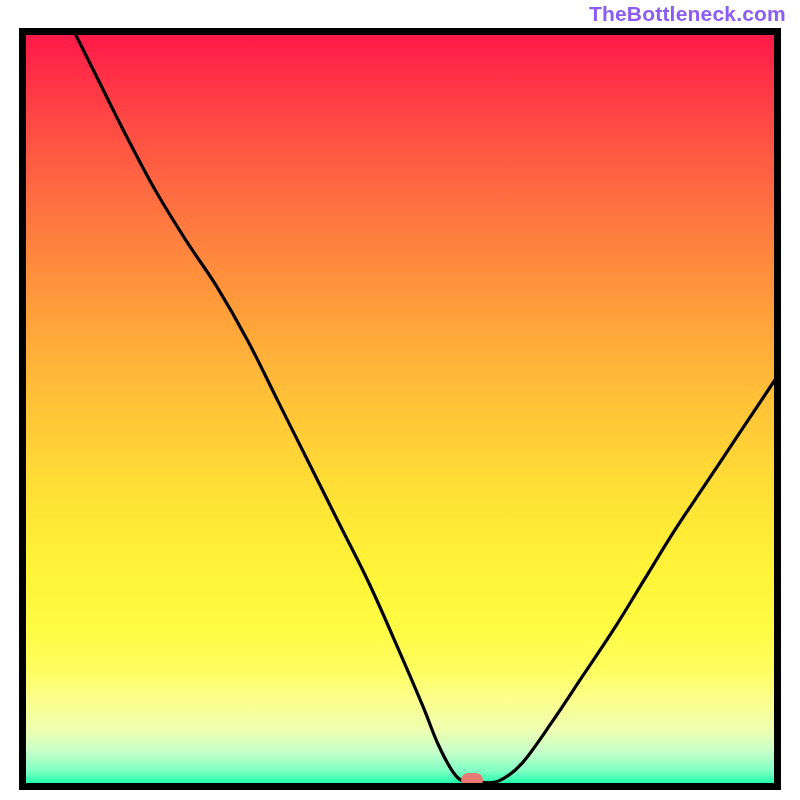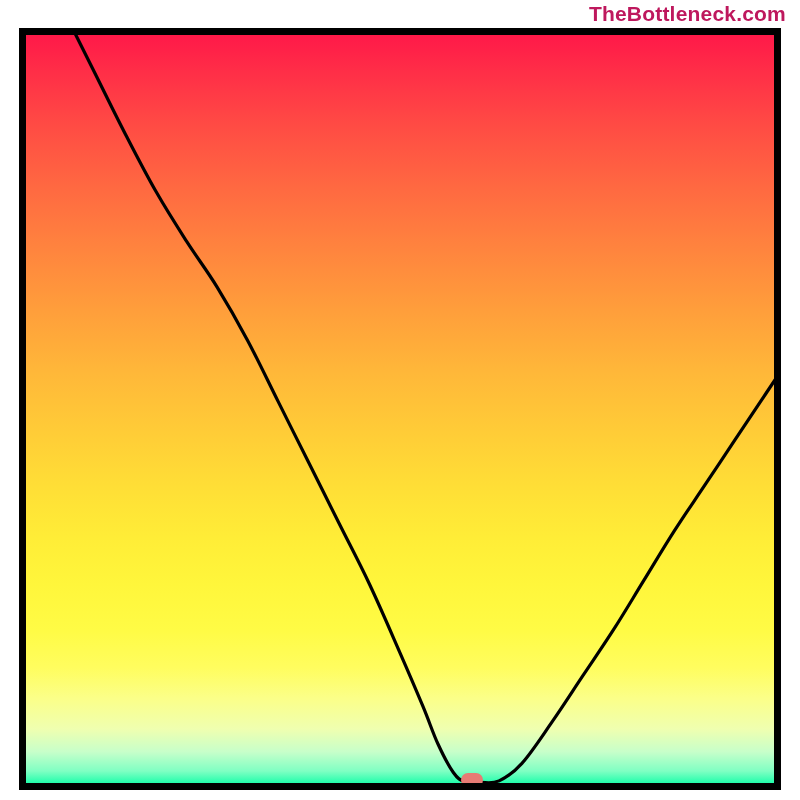--- a/index.html
+++ b/index.html
@@ -14,21 +14,21 @@
     position: relative;
     width: 800px;
     height: 800px;
   }
   .watermark {
     position: absolute;
     top: 2px;
     right: 14px;
     font-size: 21px;
     font-weight: bold;
-    color: #be185d;
+    color: #8b5cf6;
     letter-spacing: 0.2px;
     z-index: 10;
   }
   .plot-frame {
     position: absolute;
     left: 19px;
     top: 28px;
     width: 762px;
     height: 762px;
     box-sizing: border-box;

